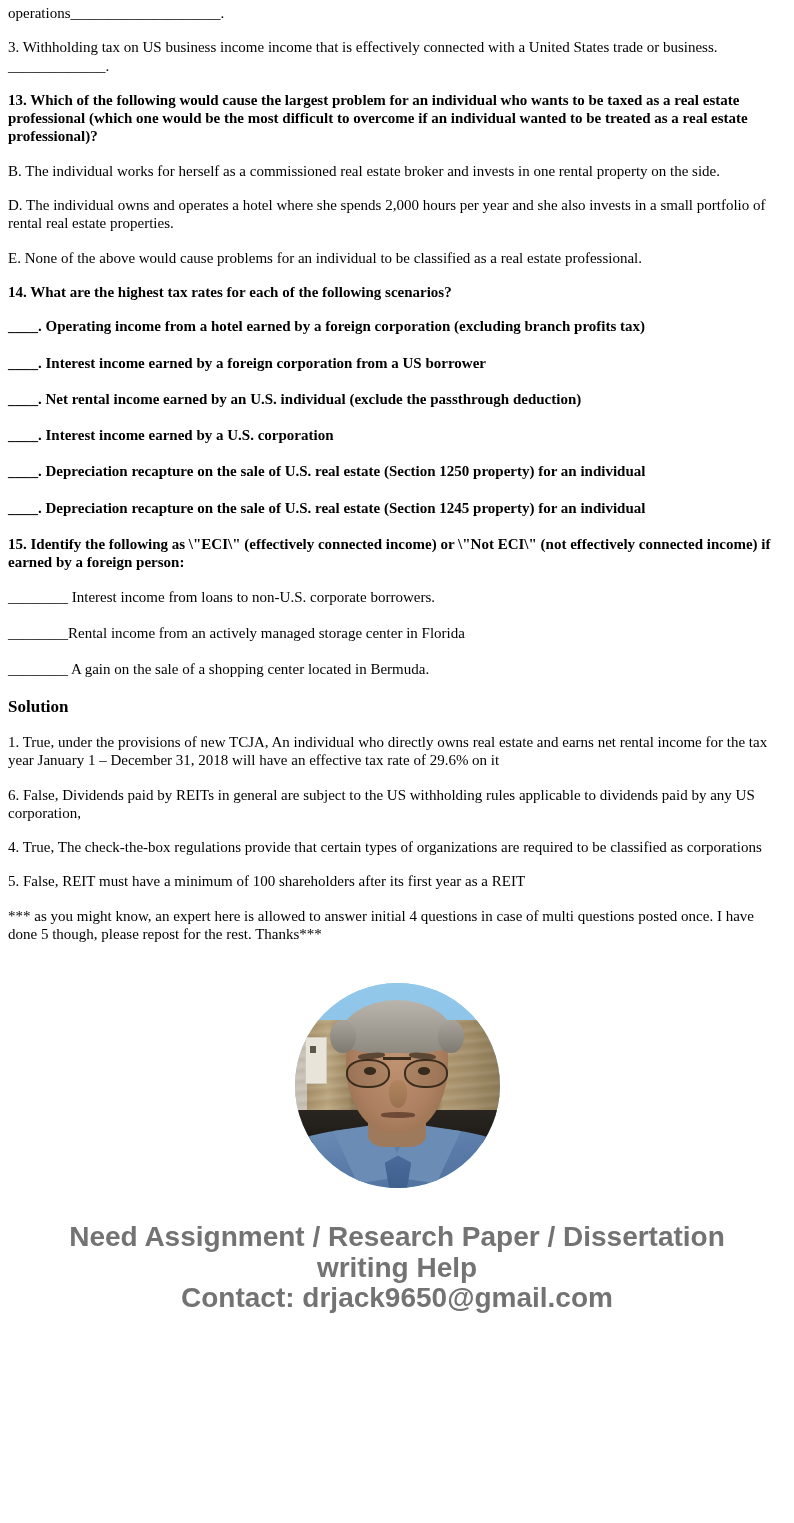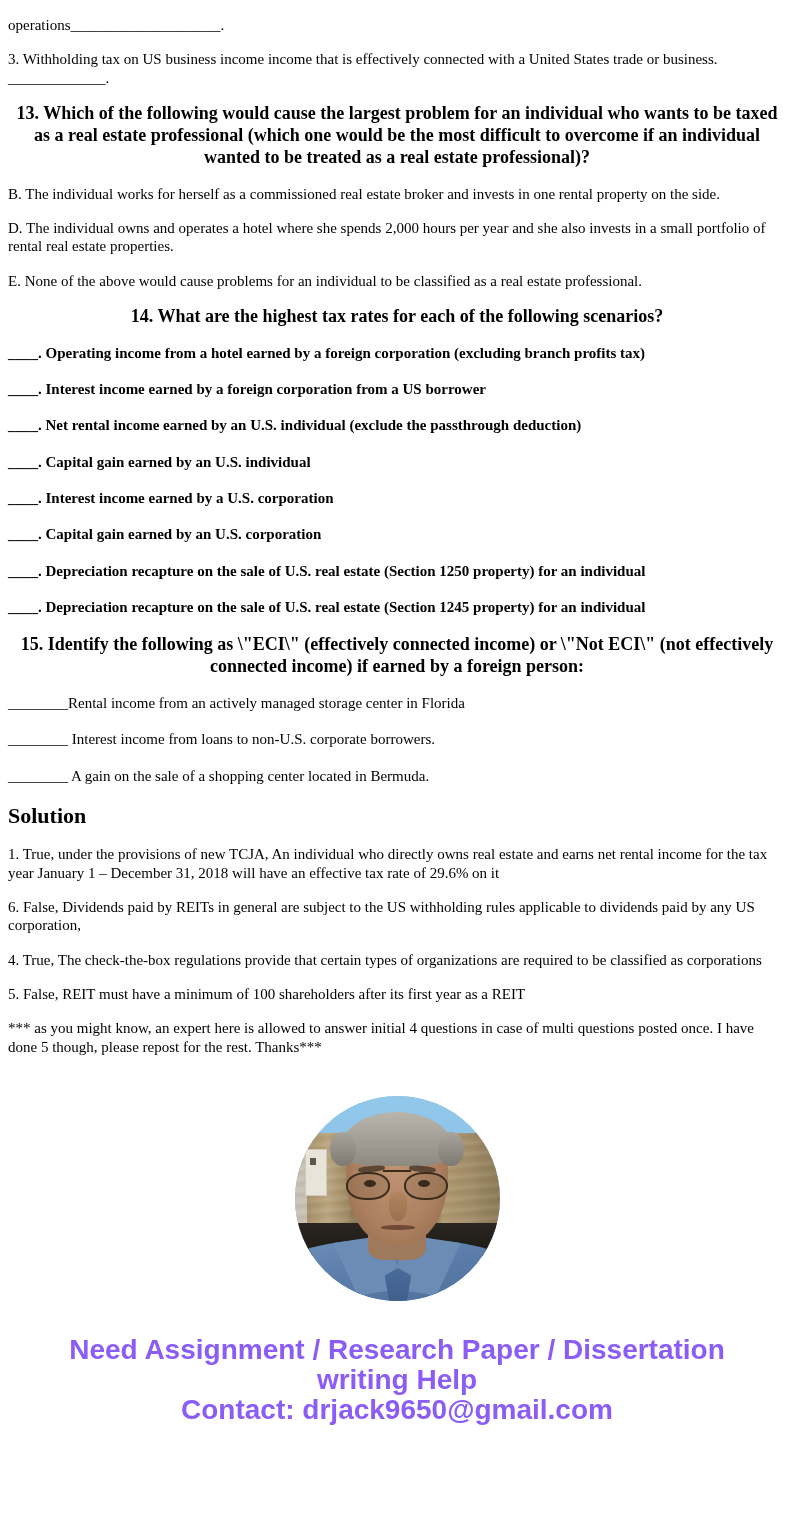--- a/index.html
+++ b/index.html
@@ -14,21 +14,21 @@
     min-height: 1523px;
     font-family: "Liberation Serif", "DejaVu Serif", serif;
     font-size: 15px;
     line-height: 1.22;
     color: #000000;
     -webkit-font-smoothing: antialiased;
   }
 
   .page {
     width: 794px;
-    padding: 16px 8px 8px 8px;
+    padding: 4px 8px 8px 8px;
     overflow: hidden;
   }
 
   
   p.para {
     margin: 11px 0 16px 0;
     padding: 0;
     font-size: 15px;
     line-height: 1.22;
     text-align: left;
@@ -38,23 +38,22 @@
   
   p.clipped-top {
     margin: 0 0 16px 0;
     padding: 0;
   }
 
   
   p.qhead {
     margin: 4px 0 16px 0;
     font-weight: bold;
-    font-size: 18px;
-    line-height: 1.22;
-    text-align: center;
+    font-size: 15px;
+    line-height: 1.22;
   }
 
   
   p.blank-item {
     margin: 0 0 18px 0;
     font-weight: bold;
     font-size: 15px;
     line-height: 1.22;
   }
   p.blank-item:last-of-type { margin-bottom: 18px; }
@@ -66,21 +65,21 @@
     font-size: 15px;
     line-height: 1.22;
   }
 
   .blank { letter-spacing: 0; }
 
   
   h2.solution-heading {
     margin: 0 0 16px 0;
     font-family: "Liberation Serif", "DejaVu Serif", serif;
-    font-size: 22px;
+    font-size: 17px;
     font-weight: bold;
     line-height: 1.2;
   }
 
   
   .avatar-wrap {
     width: 100%;
     display: flex;
     justify-content: center;
     margin-top: 40px;
@@ -234,21 +233,21 @@
     border-radius: 45%;
   }
 
   
   .footer-banner {
     font-family: "Liberation Sans", "DejaVu Sans", sans-serif;
     font-weight: bold;
     font-size: 28px;
     line-height: 1.08;
     text-align: center;
-    color: #8b5cf6;
+    color: #737373;
     margin: 0;
     padding: 0 6px;
   }
   .footer-banner .fb-line { display: block; }
 </style>
 </head>
 <body>
 
 <div class="page">
 
@@ -270,42 +269,36 @@
   <p class="blank-item">
     <span class="blank">____</span><span>. Operating income from a hotel earned by a foreign corporation (excluding branch profits tax)</span>
   </p>
   <p class="blank-item">
     <span class="blank">____</span><span>. Interest income earned by a foreign corporation from a US borrower</span>
   </p>
   <p class="blank-item">
     <span class="blank">____</span><span>. Net rental income earned by an U.S. individual (exclude the passthrough deduction)</span>
   </p>
   <p class="blank-item">
-    <span class="blank">____</span><span>. Capital gain earned by an U.S. individual</span>
-  </p>
-  <p class="blank-item">
     <span class="blank">____</span><span>. Interest income earned by a U.S. corporation</span>
   </p>
   <p class="blank-item">
-    <span class="blank">____</span><span>. Capital gain earned by an U.S. corporation</span>
-  </p>
-  <p class="blank-item">
     <span class="blank">____</span><span>. Depreciation recapture on the sale of U.S. real estate (Section 1250 property) for an individual</span>
   </p>
   <p class="blank-item">
     <span class="blank">____</span><span>. Depreciation recapture on the sale of U.S. real estate (Section 1245 property) for an individual</span>
   </p>
 
   <p class="qhead">15. Identify the following as \"ECI\" (effectively connected income) or \"Not ECI\" (not effectively connected income) if earned by a foreign person:</p>
 
+  <p class="blank-item-plain">
+    <span class="blank">________</span><span> Interest income from loans to non-U.S. corporate borrowers.</span>
+  </p>
   <p class="blank-item-plain">
     <span class="blank">________</span><span>Rental income from an actively managed storage center in Florida</span>
-  </p>
-  <p class="blank-item-plain">
-    <span class="blank">________</span><span> Interest income from loans to non-U.S. corporate borrowers.</span>
   </p>
   <p class="blank-item-plain">
     <span class="blank">________</span><span> A gain on the sale of a shopping center located in Bermuda.</span>
   </p>
 
   <h2 class="solution-heading">Solution</h2>
 
   <p class="para">1. True, under the provisions of new TCJA, An individual who directly owns real estate and earns net rental income for the tax year January 1 – December 31, 2018 will have an effective tax rate of 29.6% on it</p>
   <p class="para">6. False,  Dividends paid by REITs in general are subject to the US withholding rules applicable to dividends paid by any US corporation,</p>
   <p class="para">4. True, The check-the-box regulations provide that certain types of organizations are required to be classified as corporations</p>

